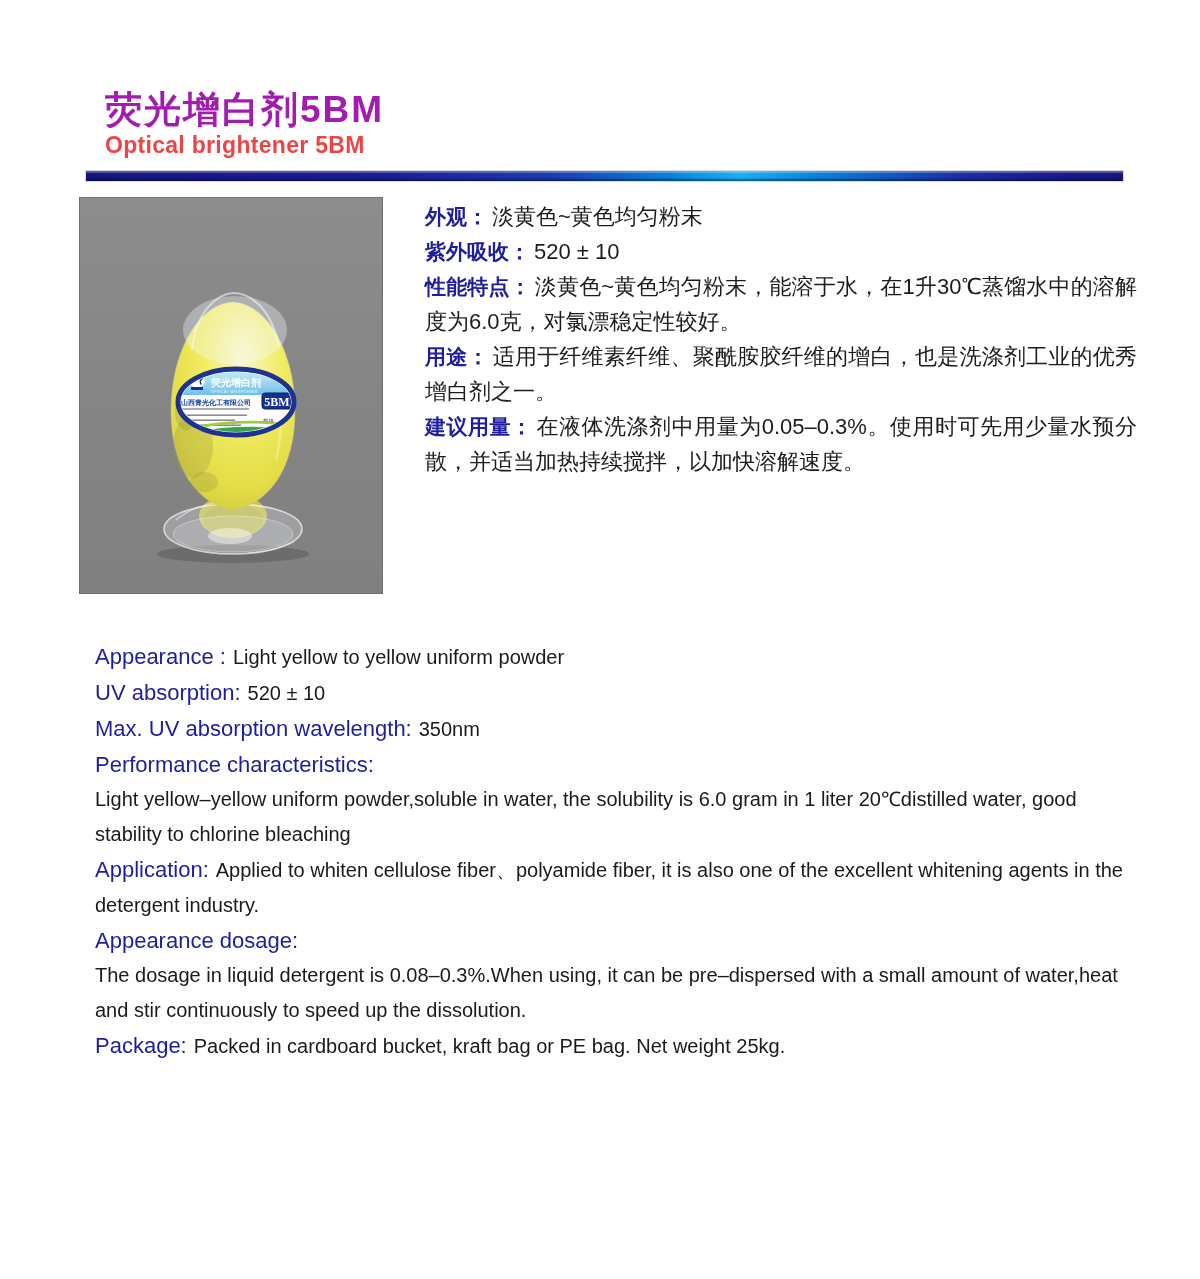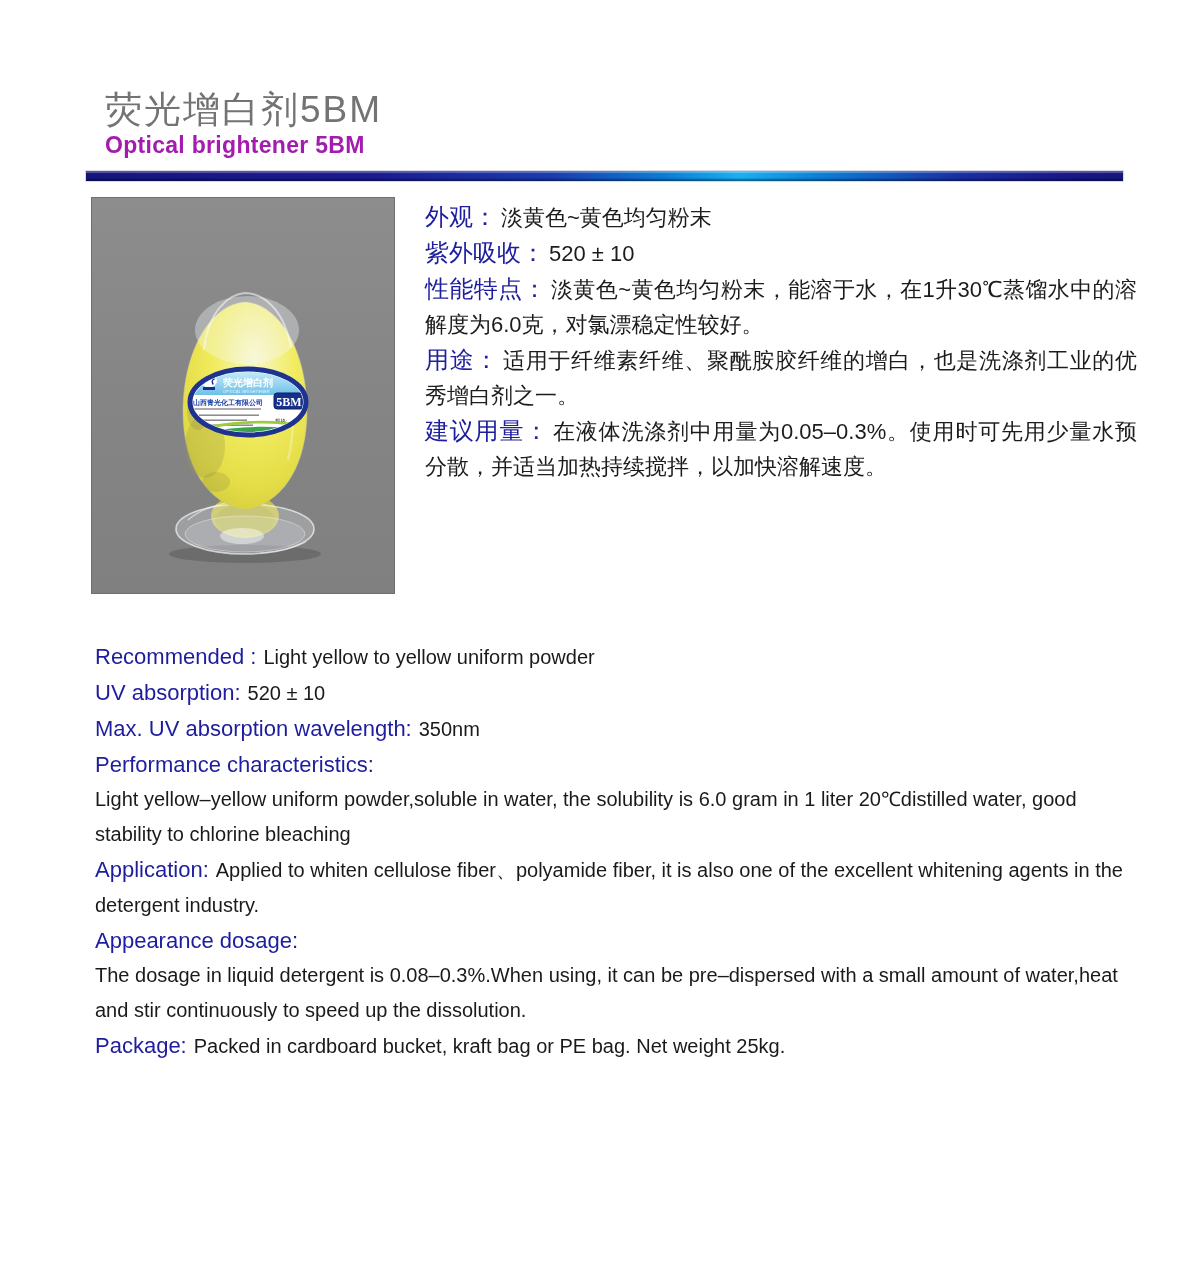--- a/index.html
+++ b/index.html
@@ -7,53 +7,53 @@
   body {
     width:1200px; height:1279px; position:relative; overflow:hidden;
     font-family:"Liberation Sans", sans-serif;
     -webkit-font-smoothing:antialiased;
   }
   .page { position:absolute; inset:0; background:#ffffff; }
 
   
   .header { position:absolute; left:105px; top:90px; }
   .title-zh {
-    font-size:37px; font-weight:400; color:#737373;
+    font-size:37px; font-weight:700; color:#a21caf;
     letter-spacing:2px; line-height:40px;
   }
   .title-en {
-    font-size:23px; font-weight:700; color:#a21caf;
+    font-size:23px; font-weight:700; color:#ef4444;
     letter-spacing:0.3px; margin-top:2px;
   }
   .divider-bar {
     position:absolute; left:86px; top:171px; width:1037px; height:10px;
     background:linear-gradient(90deg,
       #15157e 0%, #1b1b92 28%, #1b3cae 45%, #0a7fd6 56%,
       #1ab0f4 63%, #0a7fd6 71%, #1b2fa4 84%, #181888 94%, #15157e 100%);
     box-shadow: inset 0 2px 1px rgba(255,255,255,0.28),
                 inset 0 -2px 2px rgba(0,0,20,0.45),
                 0 0 0 1px #d9d9e2;
   }
 
   
   .photo {
-    position:absolute; left:92px; top:198px; width:302px; height:395px;
+    position:absolute; left:80px; top:198px; width:302px; height:395px;
     outline:1px solid #6f6f6f;
   }
   .photo svg { display:block; }
 
   
   .zh-specs {
     position:absolute; left:425px; top:199px; width:712px;
     font-size:22px; line-height:35px; color:#1c1c1c;
     text-align:justify;
   }
   .zh-specs p { margin:0; }
   .zh-label {
-    color:#1d1d9e; font-weight:400; font-size:24px; margin-right:4px;
+    color:#1d1d9e; font-weight:700; font-size:21px; margin-right:4px;
   }
 
   
   .en-specs {
     position:absolute; left:95px; top:639px; width:1048px;
     font-size:20px; line-height:35px; color:#1a1a1a;
   }
   .en-specs .row { margin:0; }
   .en-label {
     color:#1d1d9e; font-weight:400; font-size:22px; margin-right:7px;
@@ -164,21 +164,21 @@
 
   <div class="zh-specs">
     <p><span class="zh-label">外观：</span><span>淡黄色~黄色均匀粉末</span></p>
     <p><span class="zh-label">紫外吸收：</span><span>520 ± 10</span></p>
     <p><span class="zh-label">性能特点：</span><span>淡黄色~黄色均匀粉末，能溶于水，在1升30℃蒸馏水中的溶解度为6.0克，对氯漂稳定性较好。</span></p>
     <p><span class="zh-label">用途：</span><span>适用于纤维素纤维、聚酰胺胶纤维的增白，也是洗涤剂工业的优秀增白剂之一。</span></p>
     <p><span class="zh-label">建议用量：</span><span>在液体洗涤剂中用量为0.05–0.3%。使用时可先用少量水预分散，并适当加热持续搅拌，以加快溶解速度。</span></p>
   </div>
 
   <div class="en-specs">
-    <p class="row"><span class="en-label">Recommended :</span><span>Light yellow to yellow uniform powder</span></p>
+    <p class="row"><span class="en-label">Appearance :</span><span>Light yellow to yellow uniform powder</span></p>
     <p class="row"><span class="en-label">UV absorption:</span><span>520 ± 10</span></p>
     <p class="row"><span class="en-label">Max. UV absorption wavelength:</span><span>350nm</span></p>
     <p class="row"><span class="en-label block">Performance characteristics:</span><span>Light yellow–yellow uniform powder,soluble in water, the solubility is 6.0 gram in 1 liter 20℃distilled water, good stability to chlorine bleaching</span></p>
     <p class="row"><span class="en-label">Application:</span><span>Applied to whiten cellulose fiber、polyamide fiber, it is also one of the excellent whitening agents in the detergent industry.</span></p>
     <p class="row"><span class="en-label block">Appearance dosage:</span><span>The dosage in liquid detergent is 0.08–0.3%.When using, it can be pre–dispersed with a small amount of water,heat and stir continuously to speed up the dissolution.</span></p>
     <p class="row"><span class="en-label">Package:</span><span>Packed in cardboard bucket, kraft bag or PE bag. Net weight 25kg.</span></p>
   </div>
 
 </div>
 

